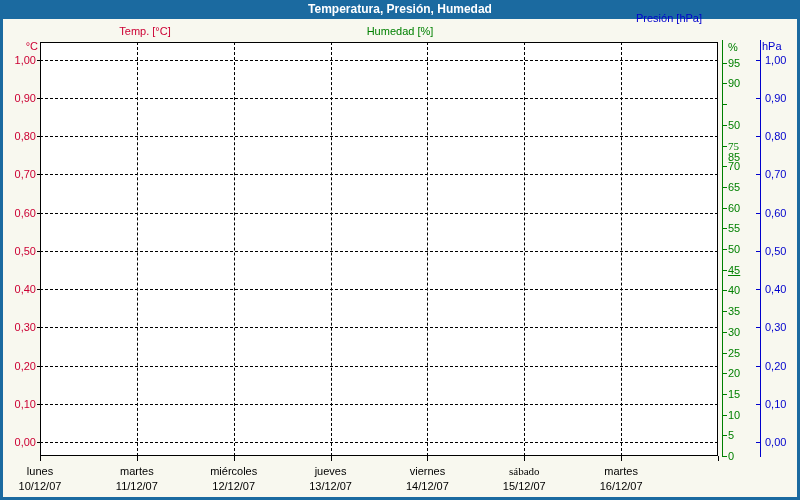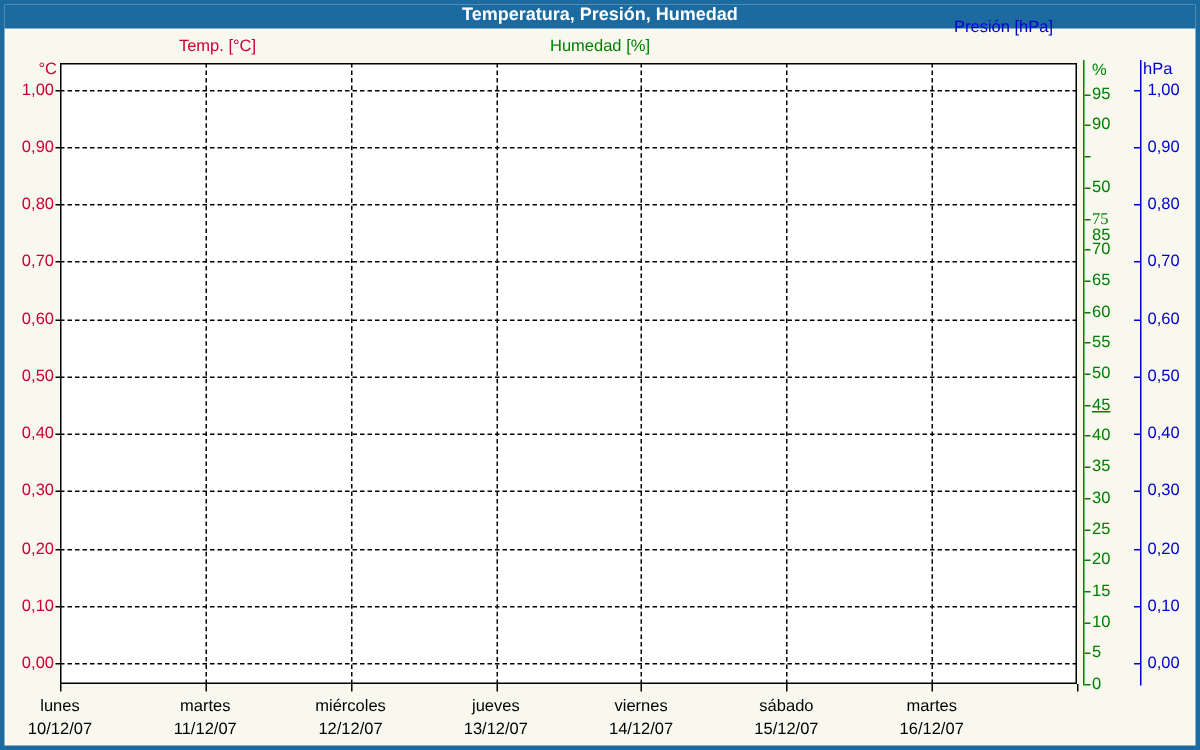--- a/index.html
+++ b/index.html
@@ -169,17 +169,17 @@
     <div class="abs lbl black ctr" style="left: 37px; top: 462px; width: 90px;">lunes</div>
     <div class="abs lbl black ctr" style="left: 37px; top: 477px; width: 90px;">10/12/07</div>
     <div class="abs lbl black ctr" style="left: 133.857px; top: 462px; width: 90px;">martes</div>
     <div class="abs lbl black ctr" style="left: 133.857px; top: 477px; width: 90px;">11/12/07</div>
     <div class="abs lbl black ctr" style="left: 230.714px; top: 462px; width: 90px;">miércoles</div>
     <div class="abs lbl black ctr" style="left: 230.714px; top: 477px; width: 90px;">12/12/07</div>
     <div class="abs lbl black ctr" style="left: 327.571px; top: 462px; width: 90px;">jueves</div>
     <div class="abs lbl black ctr" style="left: 327.571px; top: 477px; width: 90px;">13/12/07</div>
     <div class="abs lbl black ctr" style="left: 424.429px; top: 462px; width: 90px;">viernes</div>
     <div class="abs lbl black ctr" style="left: 424.429px; top: 477px; width: 90px;">14/12/07</div>
-    <div class="abs lbl black ctr" style="left: 521.286px; top: 462px; width: 90px;">sábado</div>
+    <div class="abs lbl black ctr" style="left: 521.286px; top: 462px; width: 90px; font-family: Liberation Serif, serif;">sábado</div>
     <div class="abs lbl black ctr" style="left: 521.286px; top: 477px; width: 90px;">15/12/07</div>
     <div class="abs lbl black ctr" style="left: 618.143px; top: 462px; width: 90px;">martes</div>
     <div class="abs lbl black ctr" style="left: 618.143px; top: 477px; width: 90px;">16/12/07</div>
   </div>
 
 </body></html>

